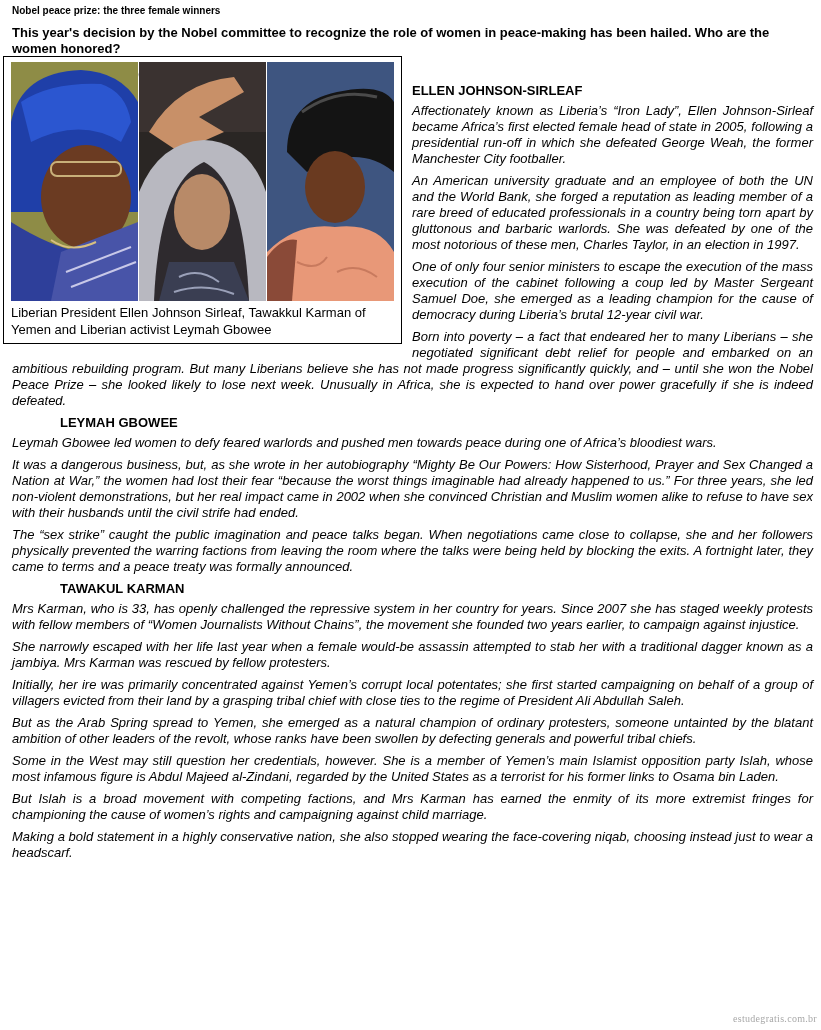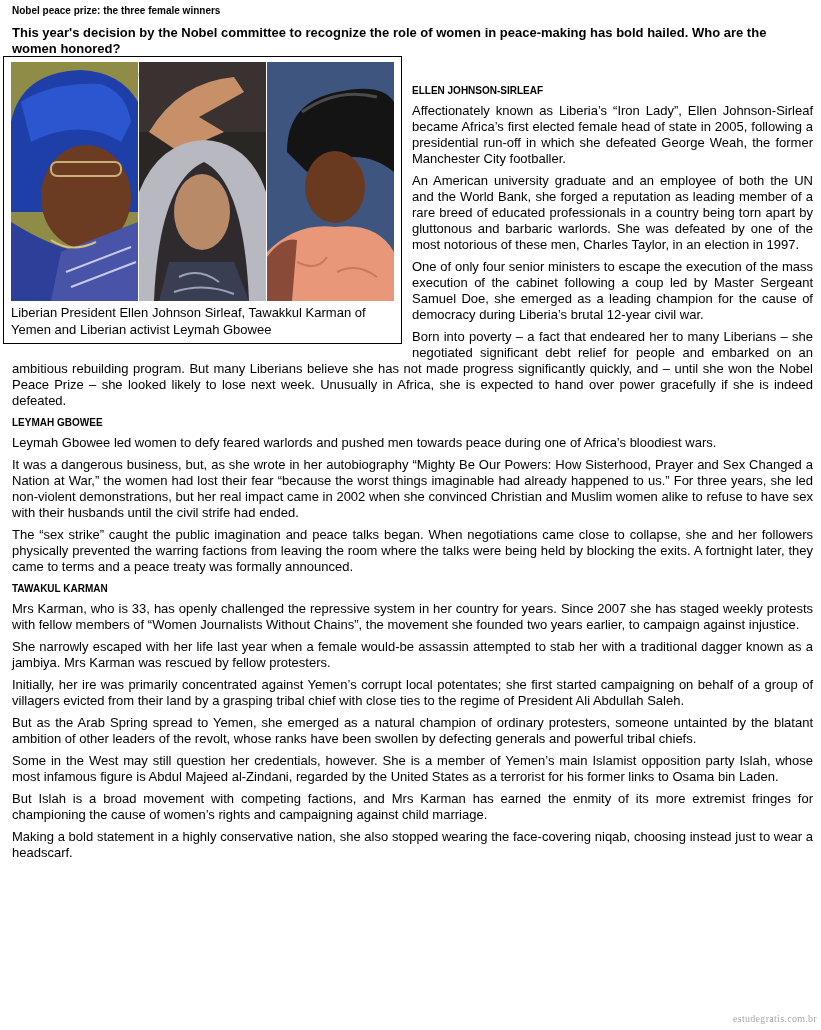--- a/index.html
+++ b/index.html
@@ -11,37 +11,37 @@
   .title { font-weight: bold; font-size: 10px; margin: 3px 0 0 0; line-height: 16px; }
   .deck { font-weight: bold; font-size: 13px; margin: 6px 0 0 0; line-height: 16px; }
   .dateline { font-size: 13px; line-height: 16px; margin-top: 10px; padding-right: 2px; }
   .figure {
     float: left; width: 399px; border: 1px solid #000; box-sizing: border-box;
     margin: -27px 10px 4px -9px; padding: 5px 7px 5px 7px; background: #fff;
   }
   .photos { display: flex; height: 239px; gap: 1px; }
   .photo { flex: 1; height: 100%; position: relative; overflow: hidden; }
   .caption { font-size: 13px; line-height: 17px; margin-top: 3px; }
-  .section-head { font-weight: bold; font-size: 10px; line-height: 16px; margin: 0 0 4px 0; }
-  p { font-size: 13px; line-height: 16px; margin: 0 0 6px 0; text-align: justify; }
+  .section-head { font-weight: bold; font-size: 13px; line-height: 16px; margin: 0 0 4px 0; padding-left: 48px; }
+  p { font-size: 13px; line-height: 16px; margin: 0 0 6px 0; text-align: justify; font-style: italic; }
   .watermark {
     position: absolute; right: 4px; bottom: 6px; font-size: 10px; color: #a8a8a8;
     font-family: Liberation Serif, serif; letter-spacing: 0.3px;
   }
   
   .p1 { background: #8a8a3a; }
   .p2 { background: #2a2a30; }
   .p3 { background: #3a5078; }
 </style>
 </head>
 <body>
 
 <div class="page">
   <div class="title">Nobel peace prize: the three female winners</div>
-  <div class="deck">This year's decision by the Nobel committee to recognize the role of women in peace-making has bold hailed. Who are the women honored?</div>
+  <div class="deck">This year's decision by the Nobel committee to recognize the role of women in peace-making has been hailed. Who are the women honored?</div>
   <div class="dateline">7:40PM BST 07 Oct 2011</div>
 
   <div class="figure">
     <div class="photos">
 
       <div class="photo p1" title="Woman in blue head wrap and glasses">
         <svg width="100%" height="100%" viewBox="0 0 127 239" preserveAspectRatio="none">
           <rect width="127" height="239" fill="#8e8c46"></rect>
           <path d="M0,60 Q10,10 70,8 Q110,10 127,40 L127,150 L0,150 Z" fill="#1f3fa8"></path>
           <path d="M10,40 Q40,20 90,22 Q115,30 120,60 L110,80 Q70,55 20,80 Z" fill="#2b56d0"></path>

